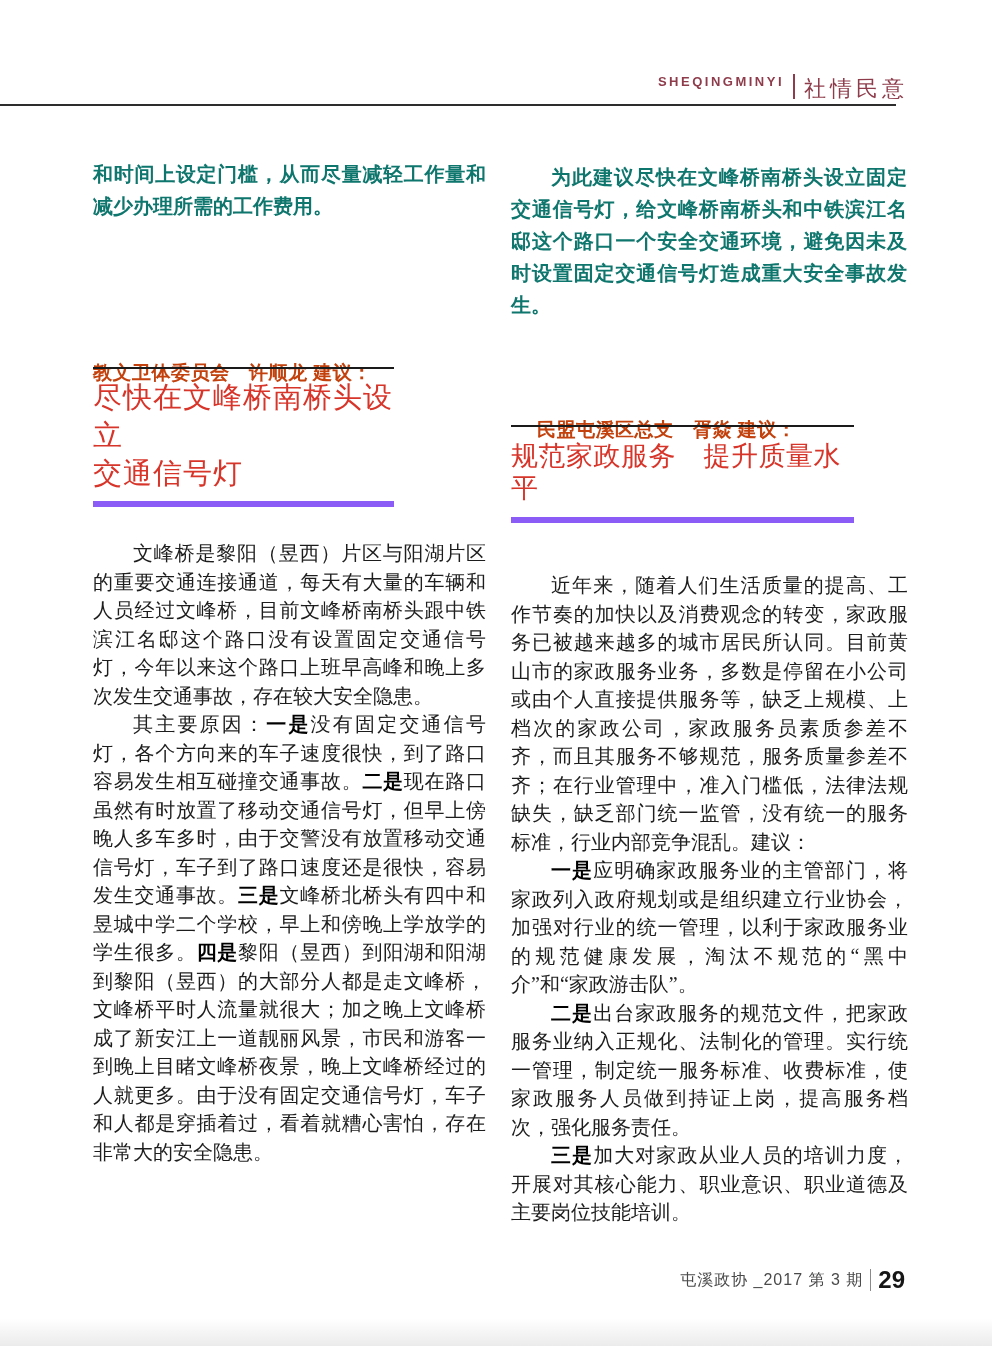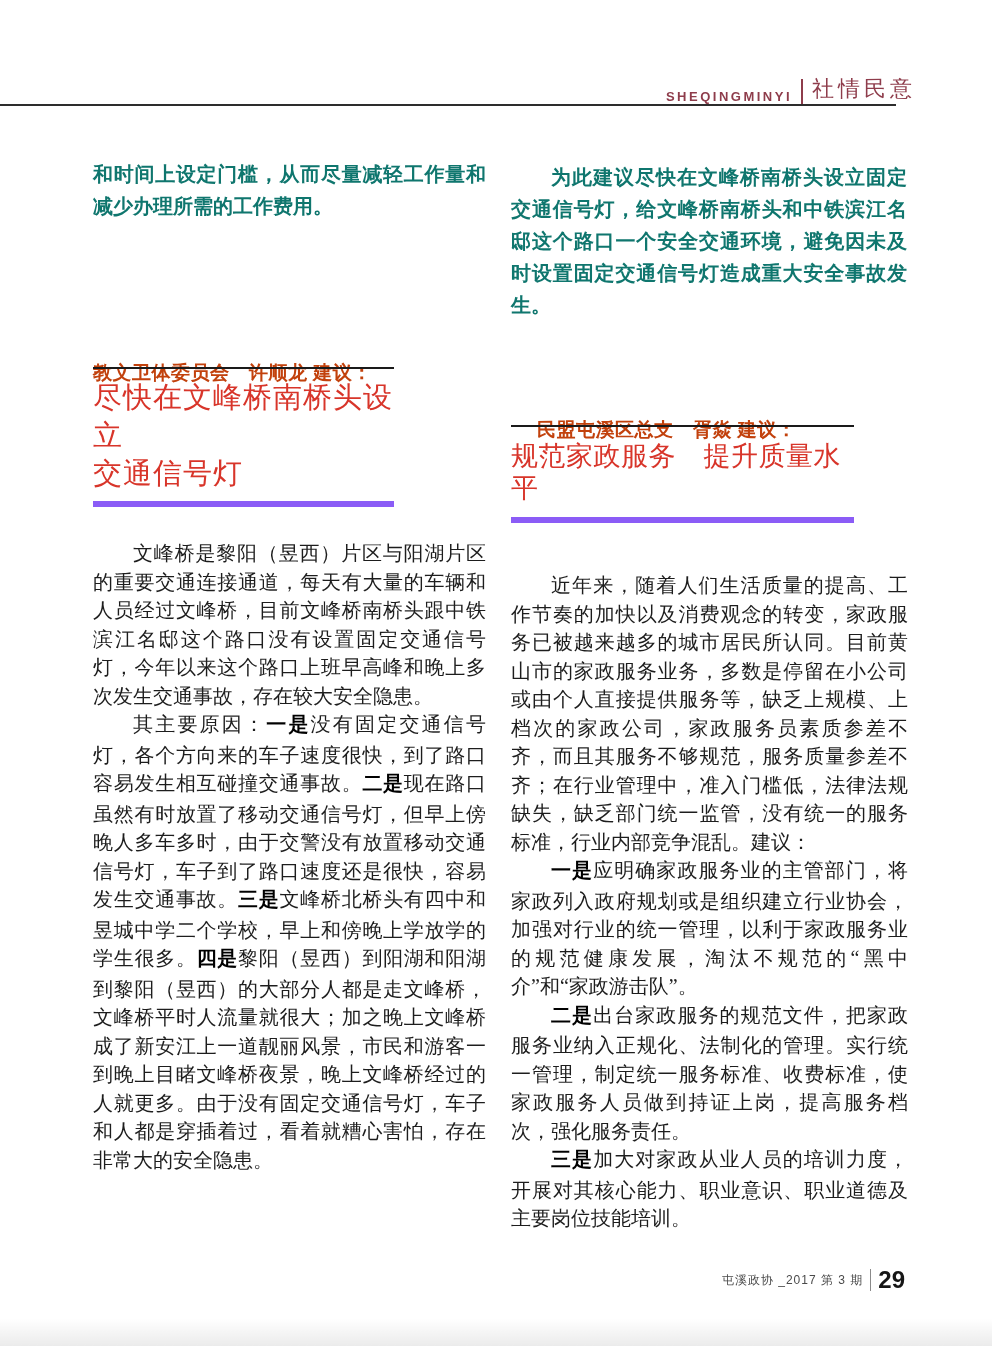--- a/index.html
+++ b/index.html
@@ -4,22 +4,22 @@
 <style>
   html,body { margin:0; padding:0; background:#e8e8e8; }
   .page {
     position:relative; width:992px; height:1346px; margin:0 auto;
     background:#ffffff; overflow:hidden;
     font-family:"Liberation Serif","DejaVu Serif",serif;
     color:#1d1d1d;
   }
   
   .masthead {
-    position:absolute; top:74px; right:76px;
-    display:flex; align-items:flex-end; gap:9px;
+    position:absolute; top:74px; right:84px;
+    display:flex; align-items:flex-start; gap:9px;
   }
   .masthead-en {
     font-family:"Liberation Sans","DejaVu Sans",sans-serif;
     font-size:13px; letter-spacing:2.5px; color:#8e3c4b; font-weight:700;
   }
   .masthead-sep { width:2px; height:25px; background:#8e3c4b; }
   .masthead-cn { font-size:22px; letter-spacing:4px; color:#8e3c4b; }
   .masthead-rule {
     position:absolute; top:104px; left:0; width:896px; height:2px; background:#2d2d2d;
   }
@@ -51,30 +51,30 @@
   .title-line-r { font-size:27px; line-height:32px; letter-spacing:0.5px; color:#d8352a; }
   
   .body {
     position:absolute; font-size:20px; line-height:28.5px;
     text-align:justify; color:#1d1d1d;margin-top:47px;
   }
   .body-left  { left:93px;  top:492px; width:393px; }
   .body-right { left:511px; top:524px; width:397px; }
   .body p { margin:0; text-indent:2em; }
   .em-run {
-    font-family:Liberation Mono, monospace;
+    font-family:Liberation Serif, serif;
     font-weight:700; color:#000;
   }
   
   .footer {
     position:absolute; top:1266px; right:87px;
     display:flex; align-items:center; gap:7px;
     font-family:"Liberation Sans","DejaVu Sans",sans-serif;
   }
-  .footer-journal { font-size:12px; color:#4a4a4a; letter-spacing:1px; }
+  .footer-journal { font-size:16px; color:#4a4a4a; letter-spacing:1px; }
   .footer-sep { width:1px; height:22px; background:#8a8a8a; }
   .footer-page { font-size:24px; font-weight:700; color:#161616; }
   
   .bottom-shade {
     position:absolute; left:0; right:0; bottom:0; height:28px;
     background:linear-gradient(to bottom, rgba(0,0,0,0), rgba(0,0,0,0.08));
   }
 </style>
 </head>
 <body>

